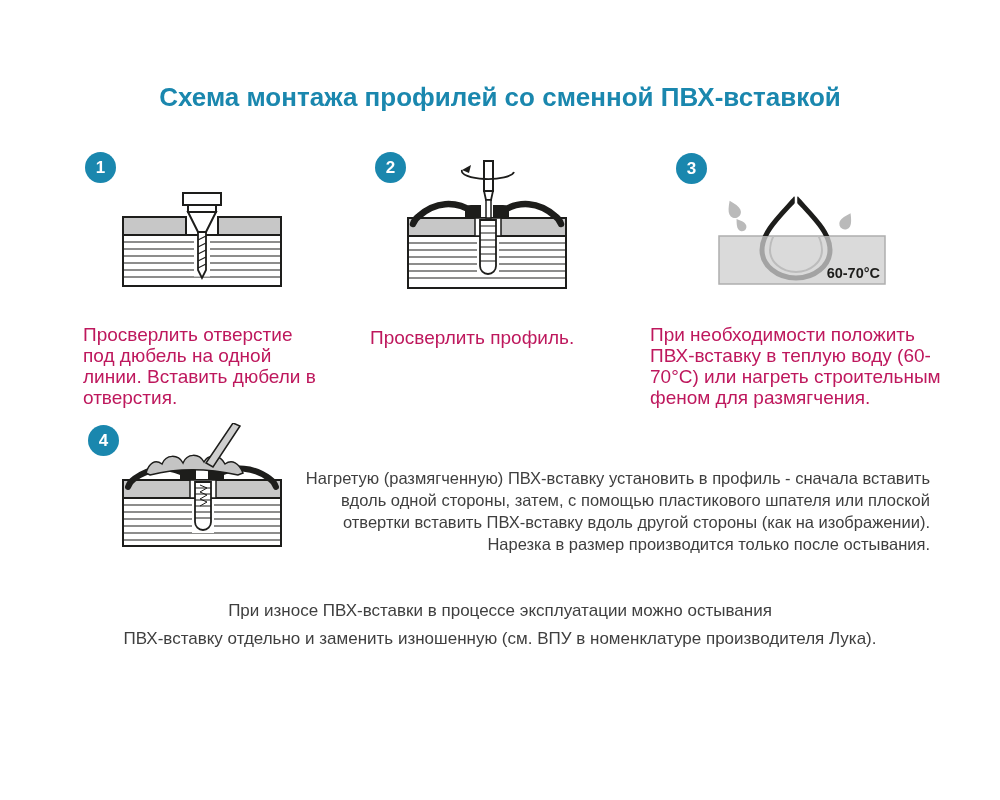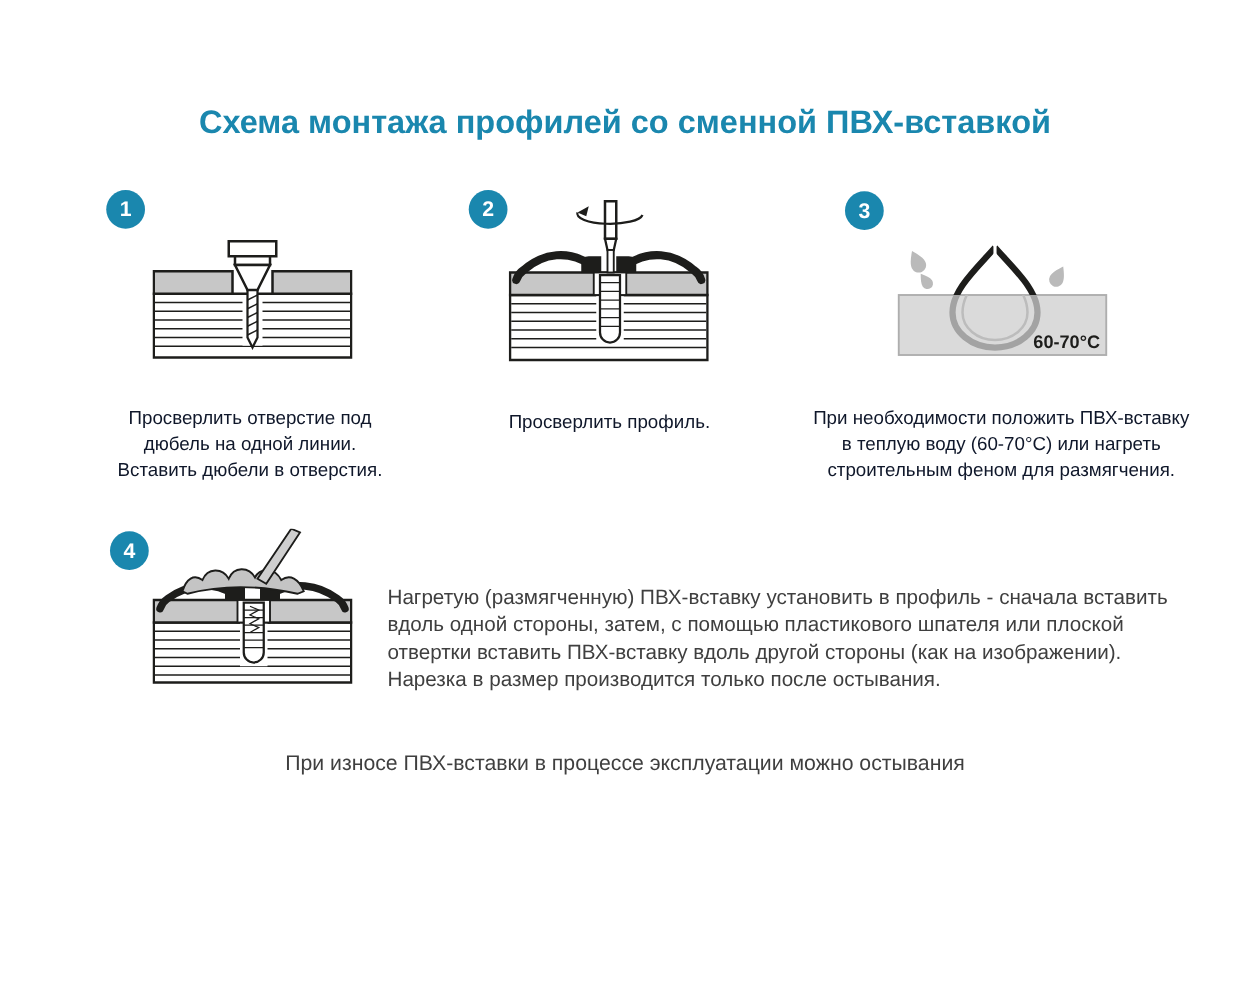--- a/index.html
+++ b/index.html
@@ -19,28 +19,28 @@
   #badge-1{left:85px;top:152px;}
   #badge-2{left:375px;top:152px;}
   #badge-3{left:676px;top:153px;}
   #badge-4{left:88px;top:425px;}
   .illus{position:absolute;}
   #illus-1{left:122px;top:192px;}
   #illus-2{left:407px;top:160px;}
   #illus-3{left:712px;top:194px;}
   #illus-4{left:122px;top:423px;}
   .caption{
-    position:absolute;font-size:15px;line-height:21px;text-align:center;color:#0f172a;
+    position:absolute;font-size:19px;line-height:21px;color:#be185d;
   }
   #cap-1{left:83px;top:324px;width:234px;}
   #cap-2{left:370px;top:327px;width:235px;}
   #cap-3{left:650px;top:324px;width:302px;}
   #step4-text{
-    position:absolute;left:310px;top:467px;width:632px;
-    font-size:16.5px;line-height:22px;text-align:left;color:#3f3f3f;
+    position:absolute;left:298px;top:467px;width:632px;
+    font-size:16.5px;line-height:22px;text-align:right;color:#3f3f3f;
   }
   .footer{
     position:absolute;left:0;top:597px;width:1000px;text-align:center;
     font-size:17px;line-height:27.5px;color:#3f3f3f;
   }
   svg{display:block;}
   svg text{font-family:"Liberation Sans", sans-serif;}
 </style>
 </head>
 <body>
@@ -180,13 +180,14 @@
   </svg>
 </div>
 
 <div class="caption" id="cap-1">Просверлить отверстие под дюбель на одной линии. Вставить дюбели в отверстия.</div>
 <div class="caption" id="cap-2">Просверлить профиль.</div>
 <div class="caption" id="cap-3">При необходимости положить ПВХ-вставку в теплую воду (60-70°С) или нагреть строительным феном для размягчения.</div>
 <div id="step4-text">Нагретую (размягченную) ПВХ-вставку установить в профиль - сначала вставить вдоль одной стороны, затем, с помощью пластикового шпателя или плоской отвертки вставить ПВХ-вставку вдоль другой стороны (как на изображении). Нарезка в размер производится только после остывания.</div>
 
 <div class="footer">
   <div>При износе ПВХ-вставки в процессе эксплуатации можно остывания</div>
+  <div>ПВХ-вставку отдельно и заменить изношенную (см. ВПУ в номенклатуре производителя Лука).</div>
 </div>
 
 </body></html>

